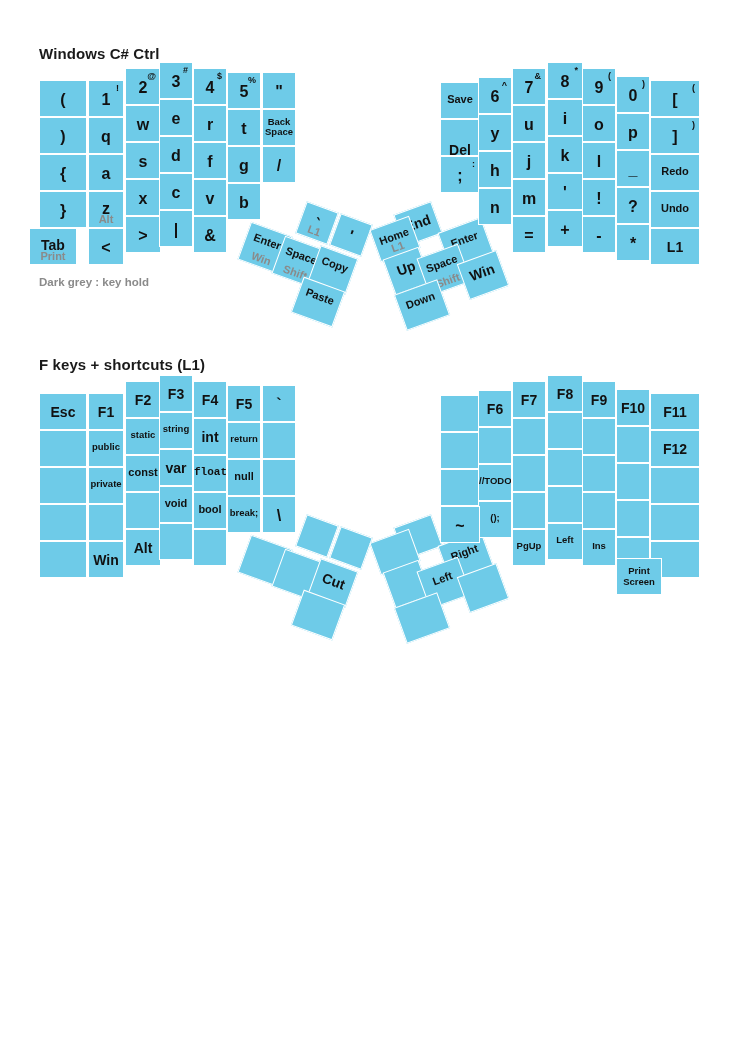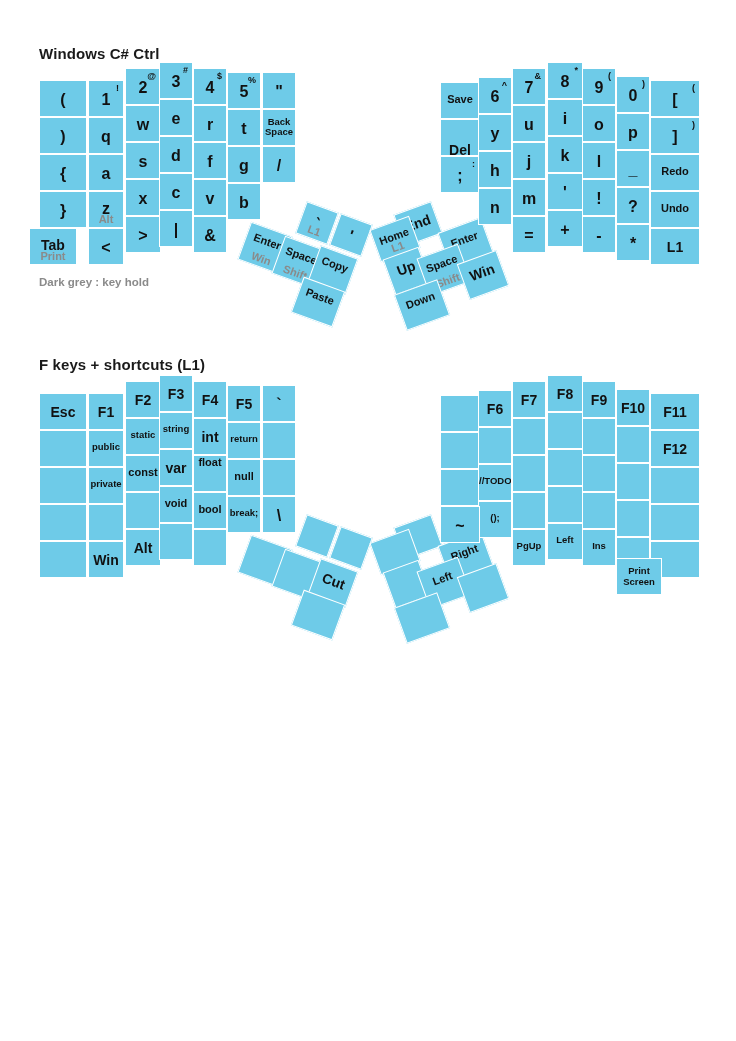--- a/index.html
+++ b/index.html
@@ -367,21 +367,21 @@
 <div class="key" style="left: 88px; top: 467px; width: 36px; height: 37px;">
     <div class="main sz-xs" style="top: 10px;">private</div>
   </div>
 <div class="key" style="left: 125px; top: 455px; width: 36px; height: 37px;">
     <div class="main sz-sm" style="top: 10px;">const</div>
   </div>
 <div class="key" style="left: 159px; top: 449px; width: 34px; height: 37px;">
     <div class="main sz-md" style="top: 10px;">var</div>
   </div>
 <div class="key" style="left: 193px; top: 455px; width: 34px; height: 37px;">
-    <div class="main sz-sm" style="top: 0;">float</div>
+    <div class="main sz-sm" style="top: 10px; font-family: Liberation Mono, monospace;">float</div>
   </div>
 <div class="key" style="left: 227px; top: 459px; width: 34px; height: 37px;">
     <div class="main sz-sm" style="top: 10px;">null</div>
   </div>
 <div class="key" style="left: 262px; top: 459px; width: 34px; height: 37px;">
     <div class="main sz-md" style="top: 10px;"></div>
   </div>
 <div class="key" style="left: 39px; top: 504px; width: 48px; height: 37px;">
     <div class="main sz-md" style="top: 10px;"></div>
   </div>

